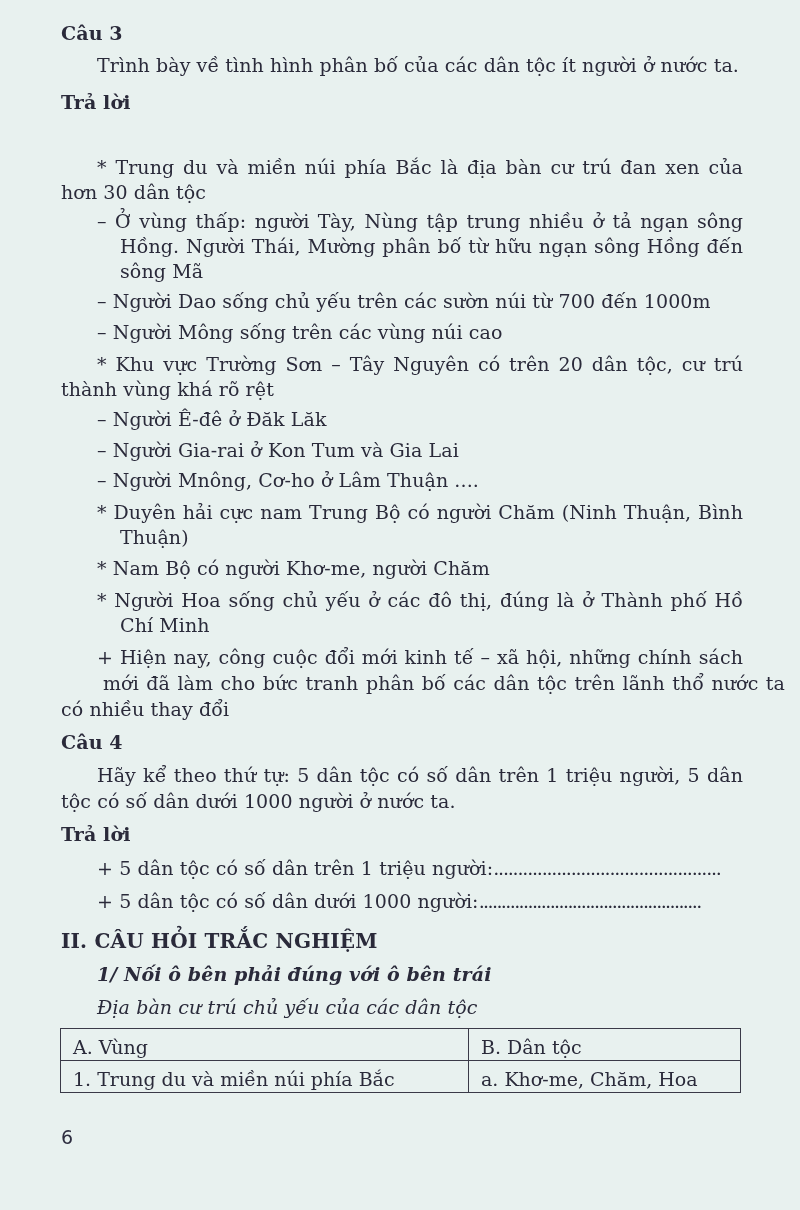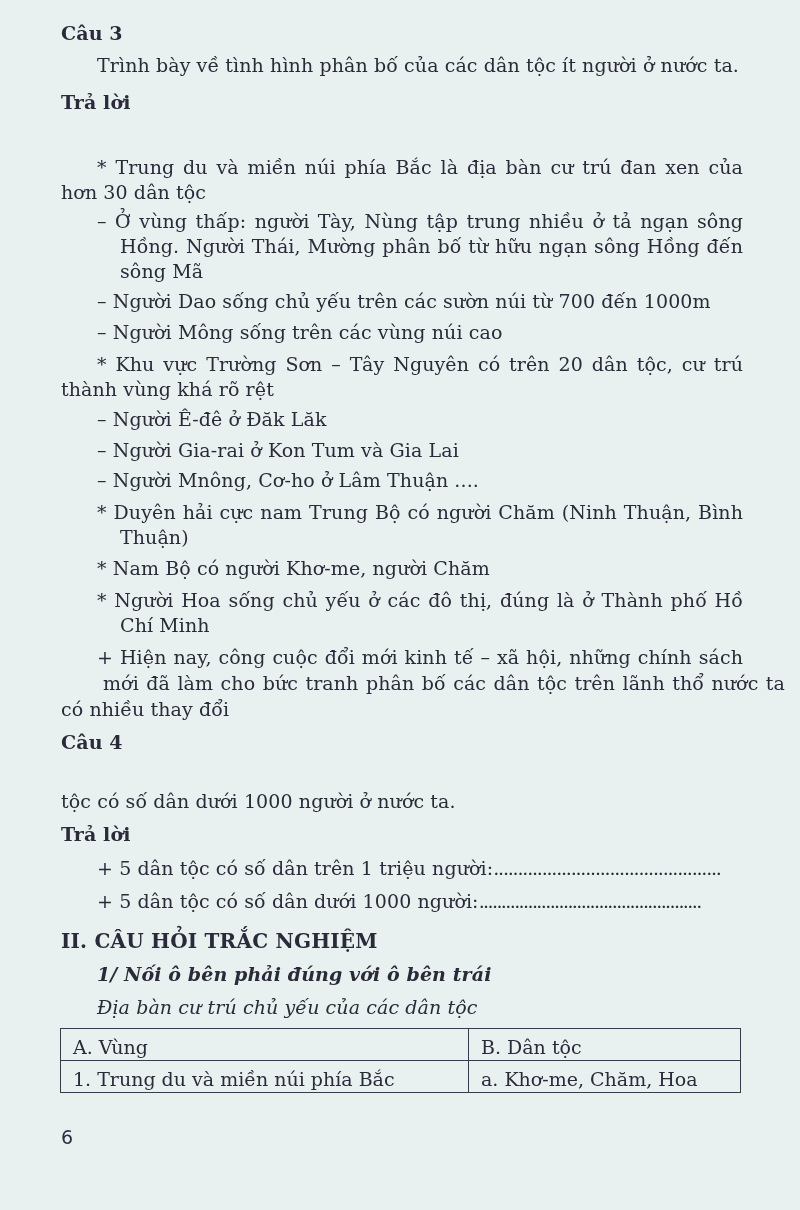--- a/index.html
+++ b/index.html
@@ -86,20 +86,21 @@
   <div class="line just" style="left:97px; top:500px; width:646px;">* Duyên hải cực nam Trung Bộ có người Chăm (Ninh Thuận, Bình</div>
   <div class="line" style="left:120px; top:525px;">Thuận)</div>
   <div class="line" style="left:97px; top:556px;">* Nam Bộ có người Khơ-me, người Chăm</div>
   <div class="line just" style="left:97px; top:588px; width:646px;">* Người Hoa sống chủ yếu ở các đô thị, đúng là ở Thành phố Hồ</div>
   <div class="line" style="left:120px; top:613px;">Chí Minh</div>
   <div class="line just" style="left:97px; top:645px; width:646px;">+ Hiện nay, công cuộc đổi mới kinh tế – xã hội, những chính sách</div>
   <div class="line just" style="left:61px; top:671px; width:682px;margin-left:42px;">mới đã làm cho bức tranh phân bố các dân tộc trên lãnh thổ nước ta</div>
   <div class="line" style="left:61px; top:697px;">có nhiều thay đổi</div>
 
   <div class="line bold" style="left:61px; top:730px;">Câu 4</div>
+  <div class="line just" style="left:97px; top:763px; width:646px;">Hãy kể theo thứ tự: 5 dân tộc có số dân trên 1 triệu người, 5 dân</div>
   <div class="line" style="left:61px; top:789px;">tộc có số dân dưới 1000 người ở nước ta.</div>
   <div class="line bold" style="left:61px; top:822px;">Trả lời</div>
   <div class="line" style="left:97px; top:856px;">
     <span>+ 5 dân tộc có số dân trên 1 triệu người:</span><span style="letter-spacing:-1.2px;">...............................................</span>
   </div>
   <div class="line" style="left:97px; top:889px;">
     <span>+ 5 dân tộc có số dân dưới 1000 người:</span><span style="letter-spacing:-1.6px;">..................................................</span>
   </div>
 
   <div class="line heading2" style="left:61px; top:929px;">II. CÂU HỎI TRẮC NGHIỆM</div>

